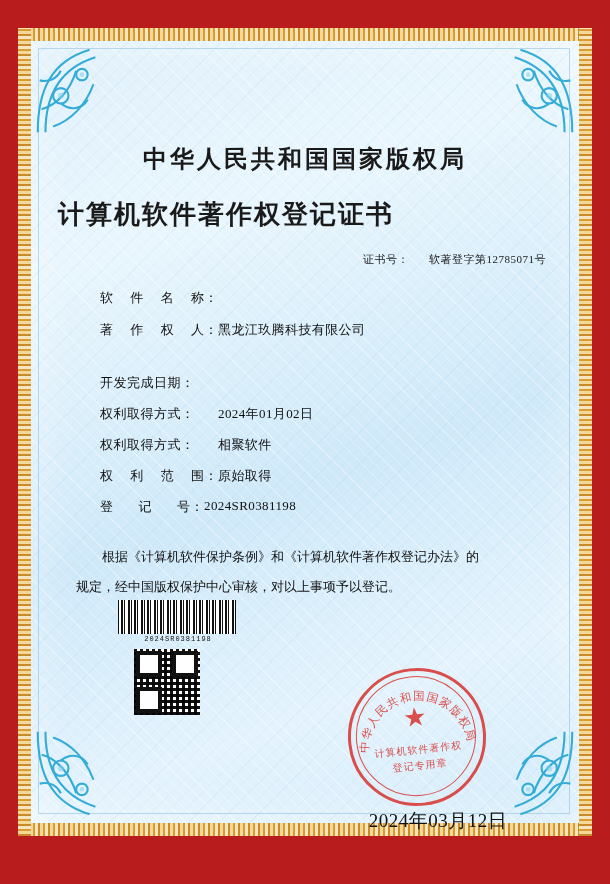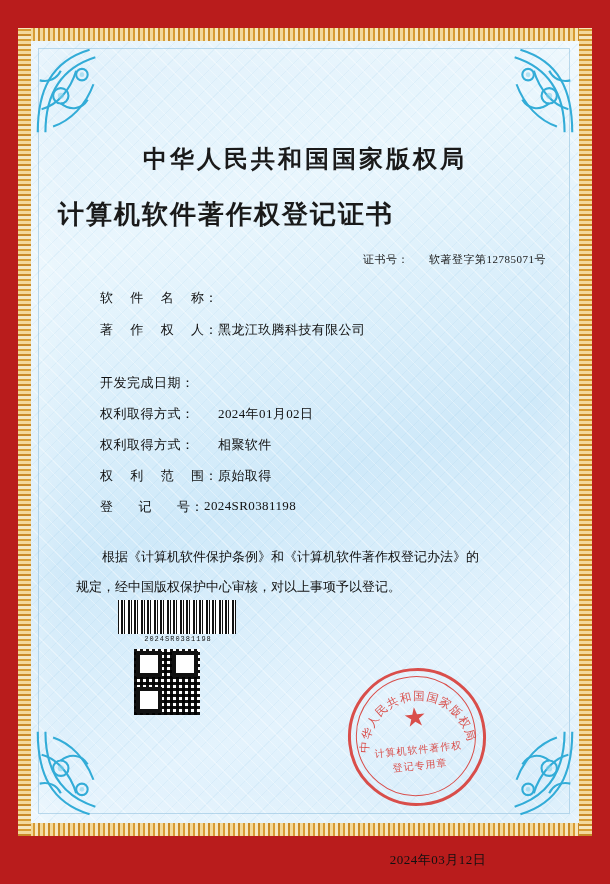--- a/index.html
+++ b/index.html
@@ -274,24 +274,24 @@
     letter-spacing: 1px;
     color: #d8322c;
     font-family: "Liberation Serif", serif;
   }
   .seal-line1 { top: 72px; }
   .seal-line2 { top: 88px; }
 
   .issue-date {
     position: absolute;
     left: 330px;
-    top: 823px;
+    top: 780px;
     width: 180px;
     text-align: center;
-    font-size: 13px;
+    font-size: 19px;
     color: #111;
     letter-spacing: 0.5px;
   }
 </style>
 </head>
 <body>
 
 <div id="certificate">
 
   <div class="page-frame">

